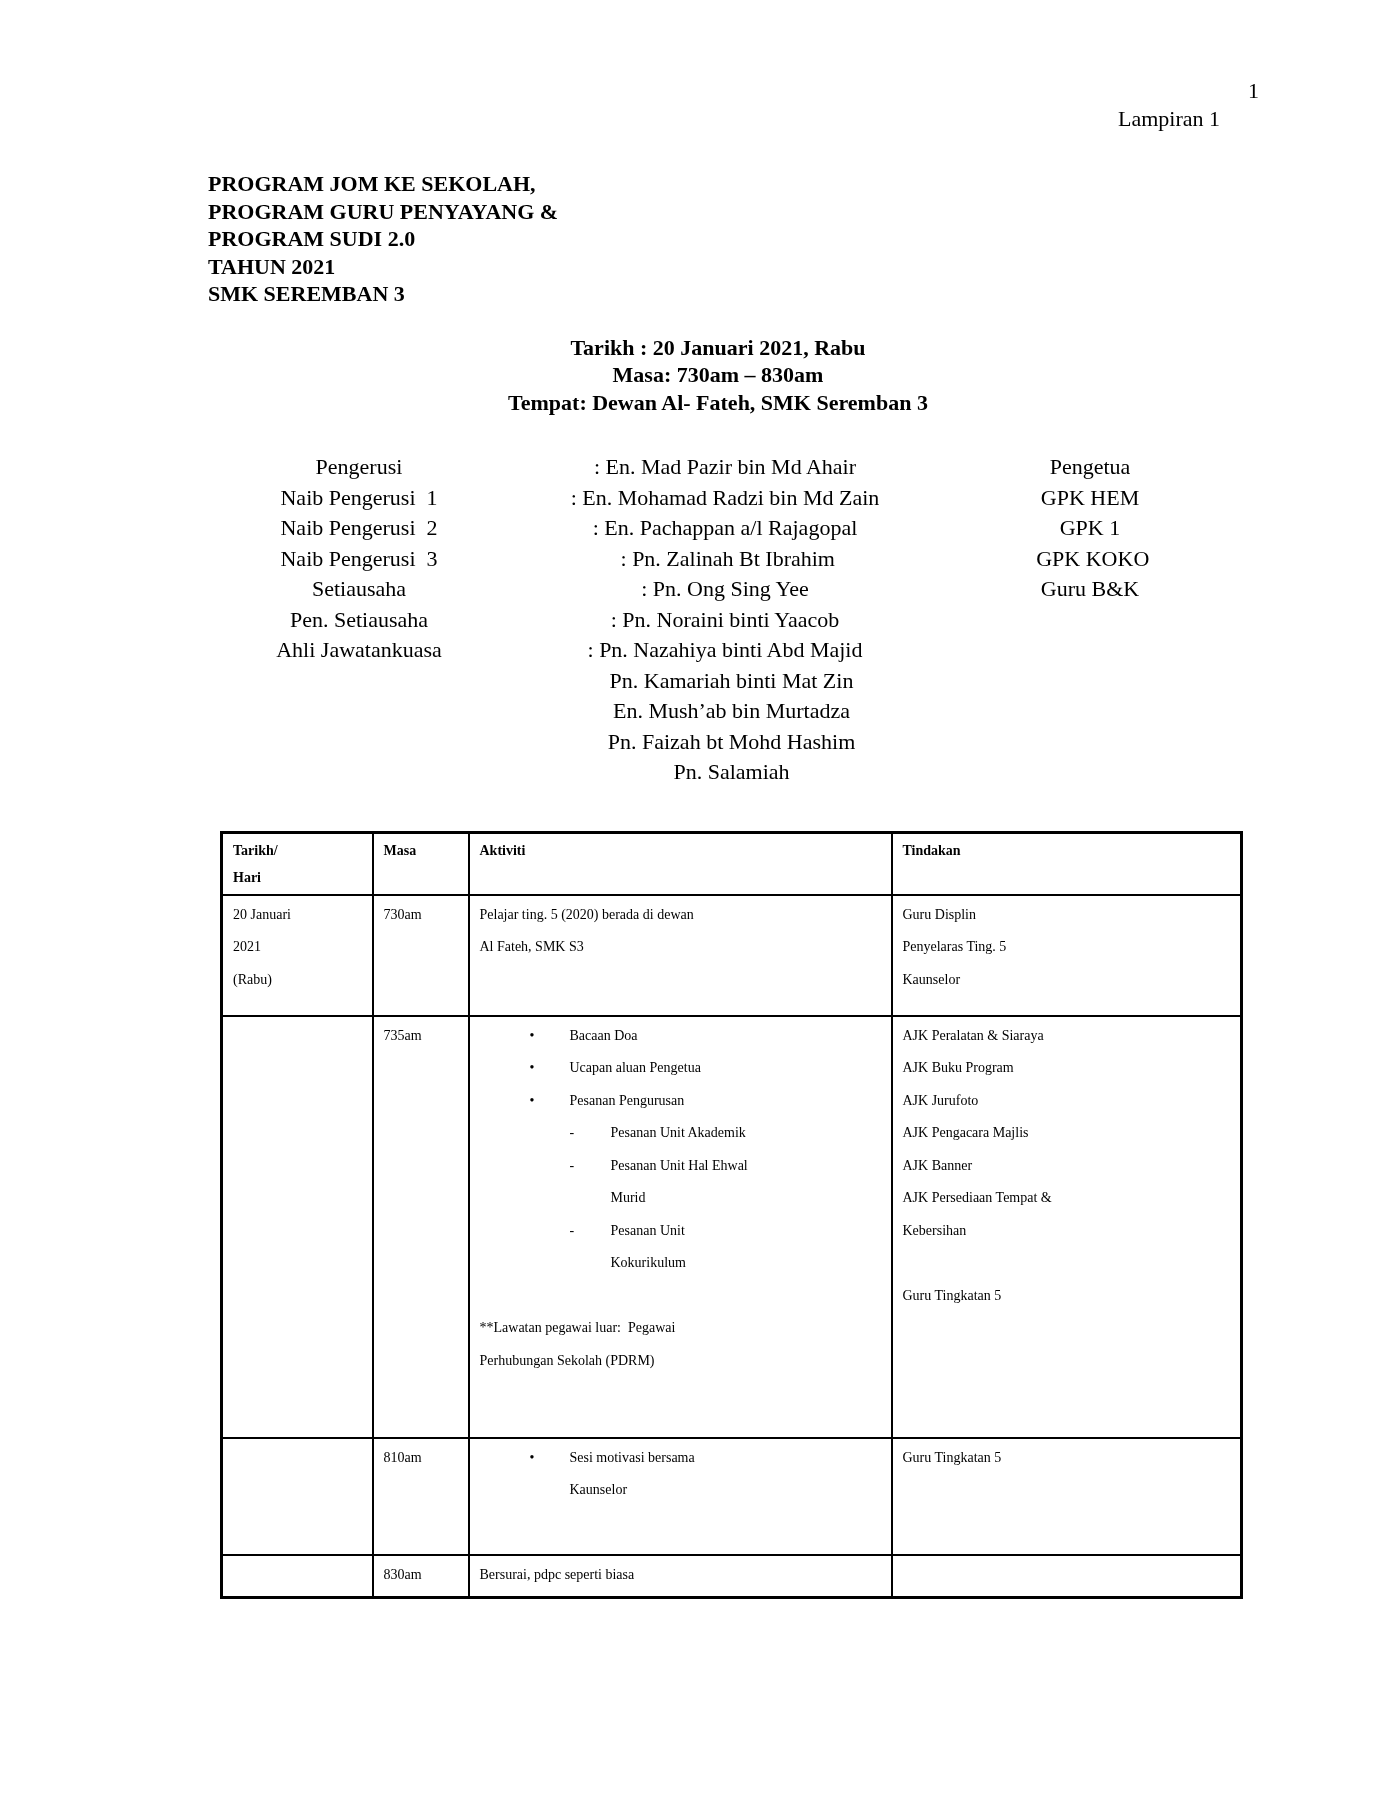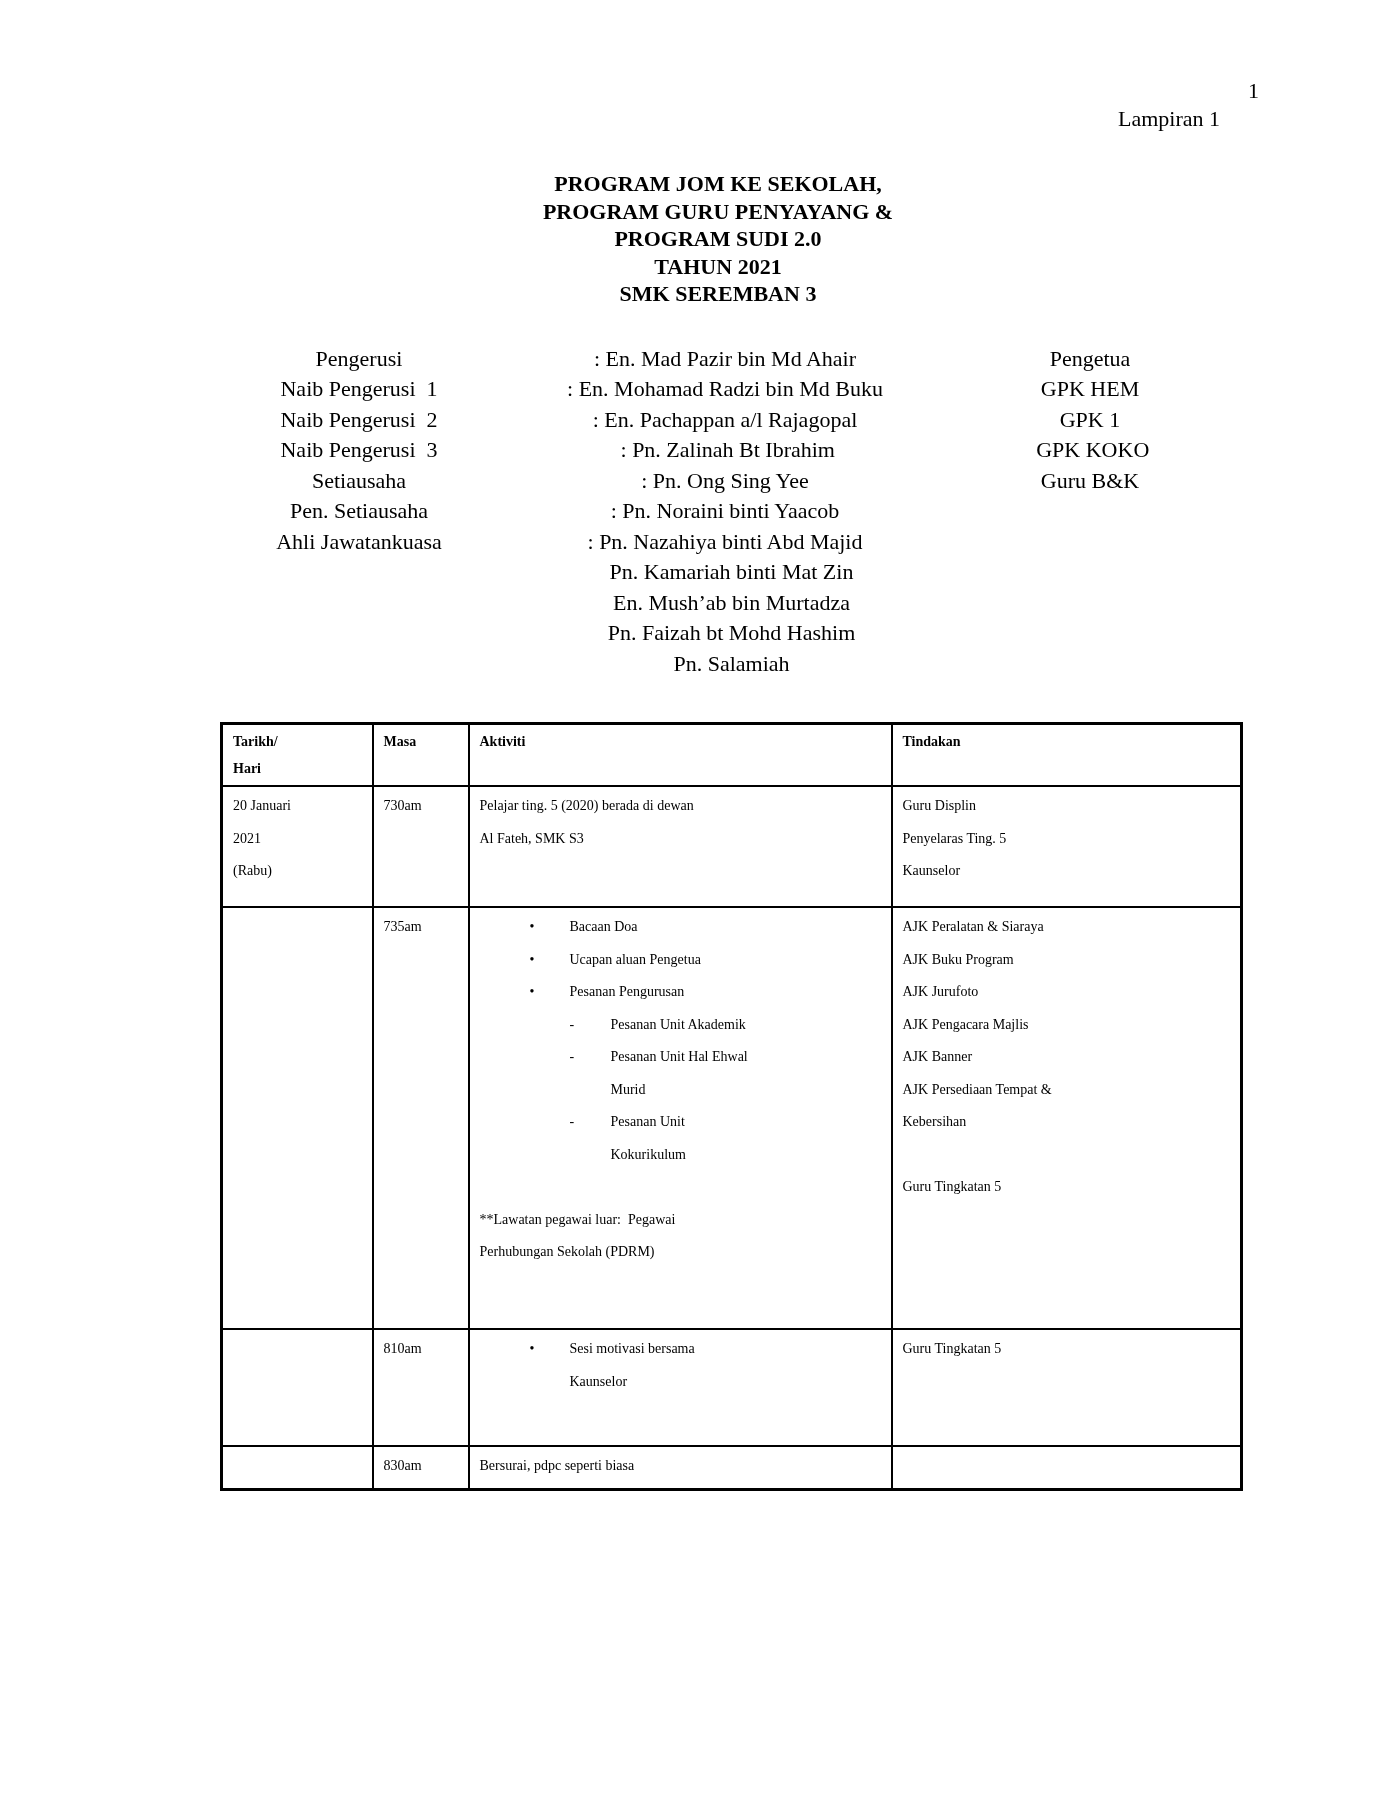--- a/index.html
+++ b/index.html
@@ -36,21 +36,20 @@
   .content {
     position: absolute;
     left: 208px;
     top: 0;
     width: 1032px;
   }
 
   .title-block {
     margin-top: 170px;
     width: 1020px;
-    text-align: center;
     font-weight: bold;
     line-height: 27.5px;
     font-size: 22px;
   }
   .meta-block {
     margin-top: 26px;
     width: 1020px;
     text-align: center;
     font-weight: bold;
     line-height: 27.5px;
@@ -111,30 +110,35 @@
   <div class="content">
 
     <div class="title-block">
       <div>PROGRAM JOM KE SEKOLAH,</div>
       <div>PROGRAM GURU PENYAYANG &amp;</div>
       <div>PROGRAM SUDI 2.0</div>
       <div>TAHUN 2021</div>
       <div>SMK SEREMBAN 3</div>
     </div>
 
+    <div class="meta-block">
+      <div class="pre">Tarikh : 20 Januari 2021, Rabu</div>
+      <div class="pre">Masa: 730am – 830am</div>
+      <div class="pre">Tempat: Dewan Al- Fateh, SMK Seremban 3</div>
+    </div>
 
     <div class="committee">
       <div class="crow">
         <div class="role pre">Pengerusi</div>
         <div class="cname pre">: En. Mad Pazir bin Md Ahair</div>
         <div class="cdesig pre">Pengetua</div>
       </div>
       <div class="crow">
         <div class="role pre">Naib Pengerusi  1</div>
-        <div class="cname pre">: En. Mohamad Radzi bin Md Buku</div>
+        <div class="cname pre">: En. Mohamad Radzi bin Md Zain</div>
         <div class="cdesig pre">GPK HEM</div>
       </div>
       <div class="crow">
         <div class="role pre">Naib Pengerusi  2</div>
         <div class="cname pre">: En. Pachappan a/l Rajagopal</div>
         <div class="cdesig pre">GPK 1</div>
       </div>
       <div class="crow">
         <div class="role pre">Naib Pengerusi  3</div>
         <div class="cname pre"> : Pn. Zalinah Bt Ibrahim</div>

